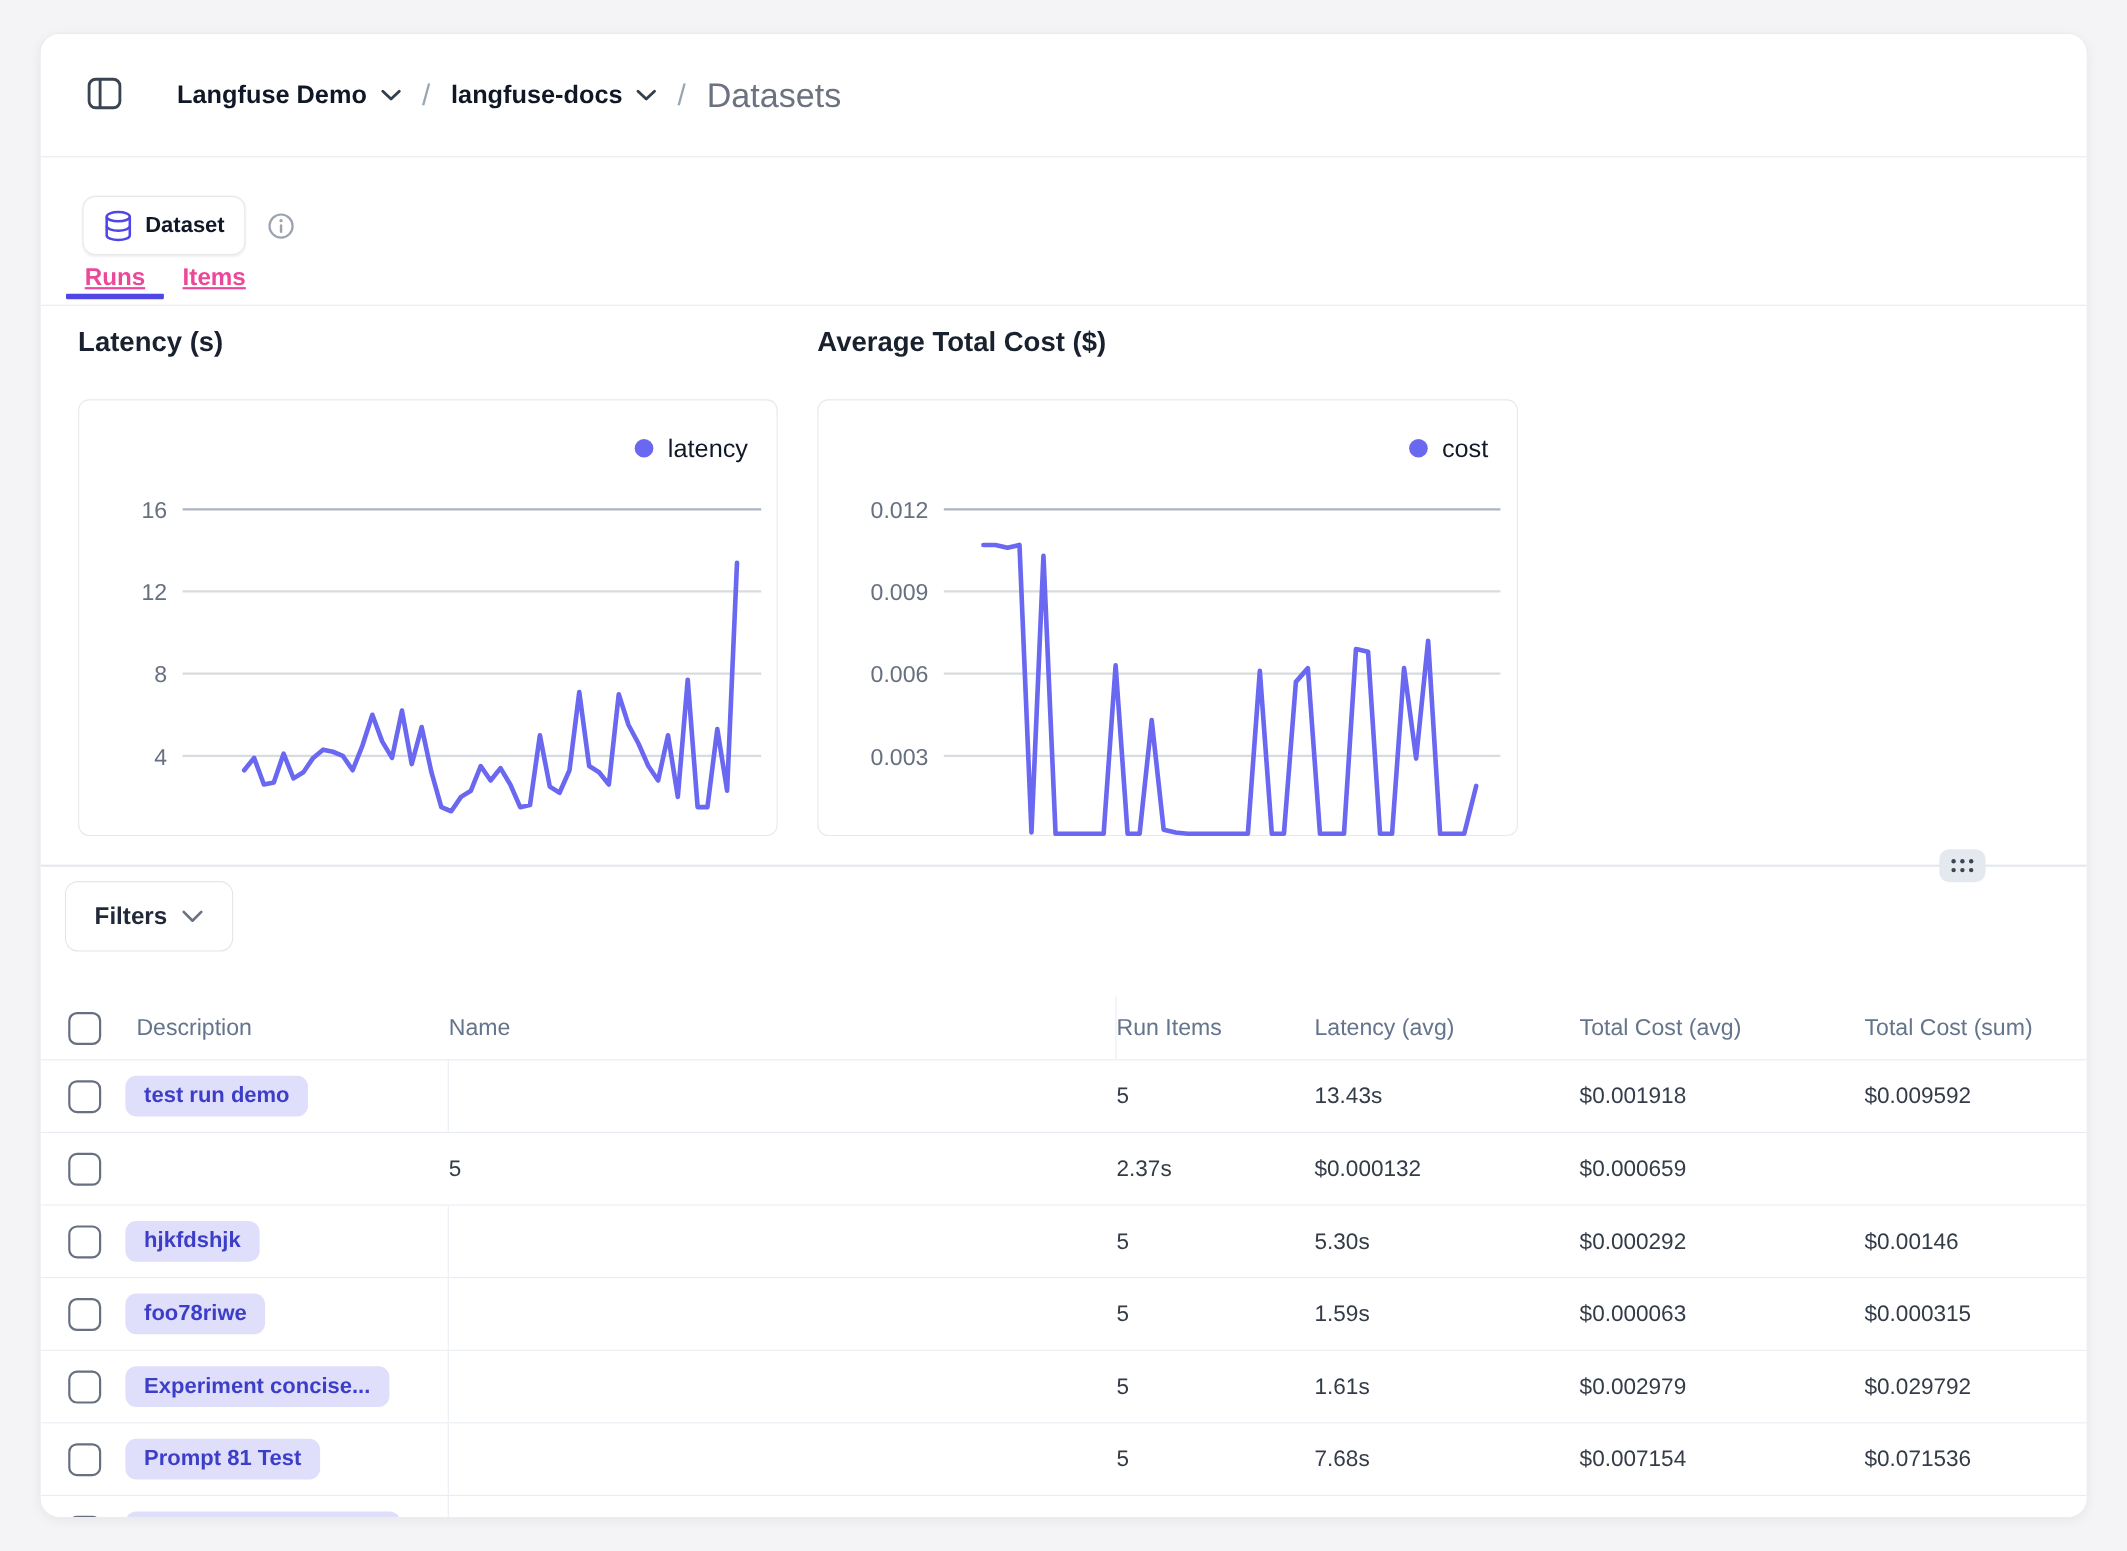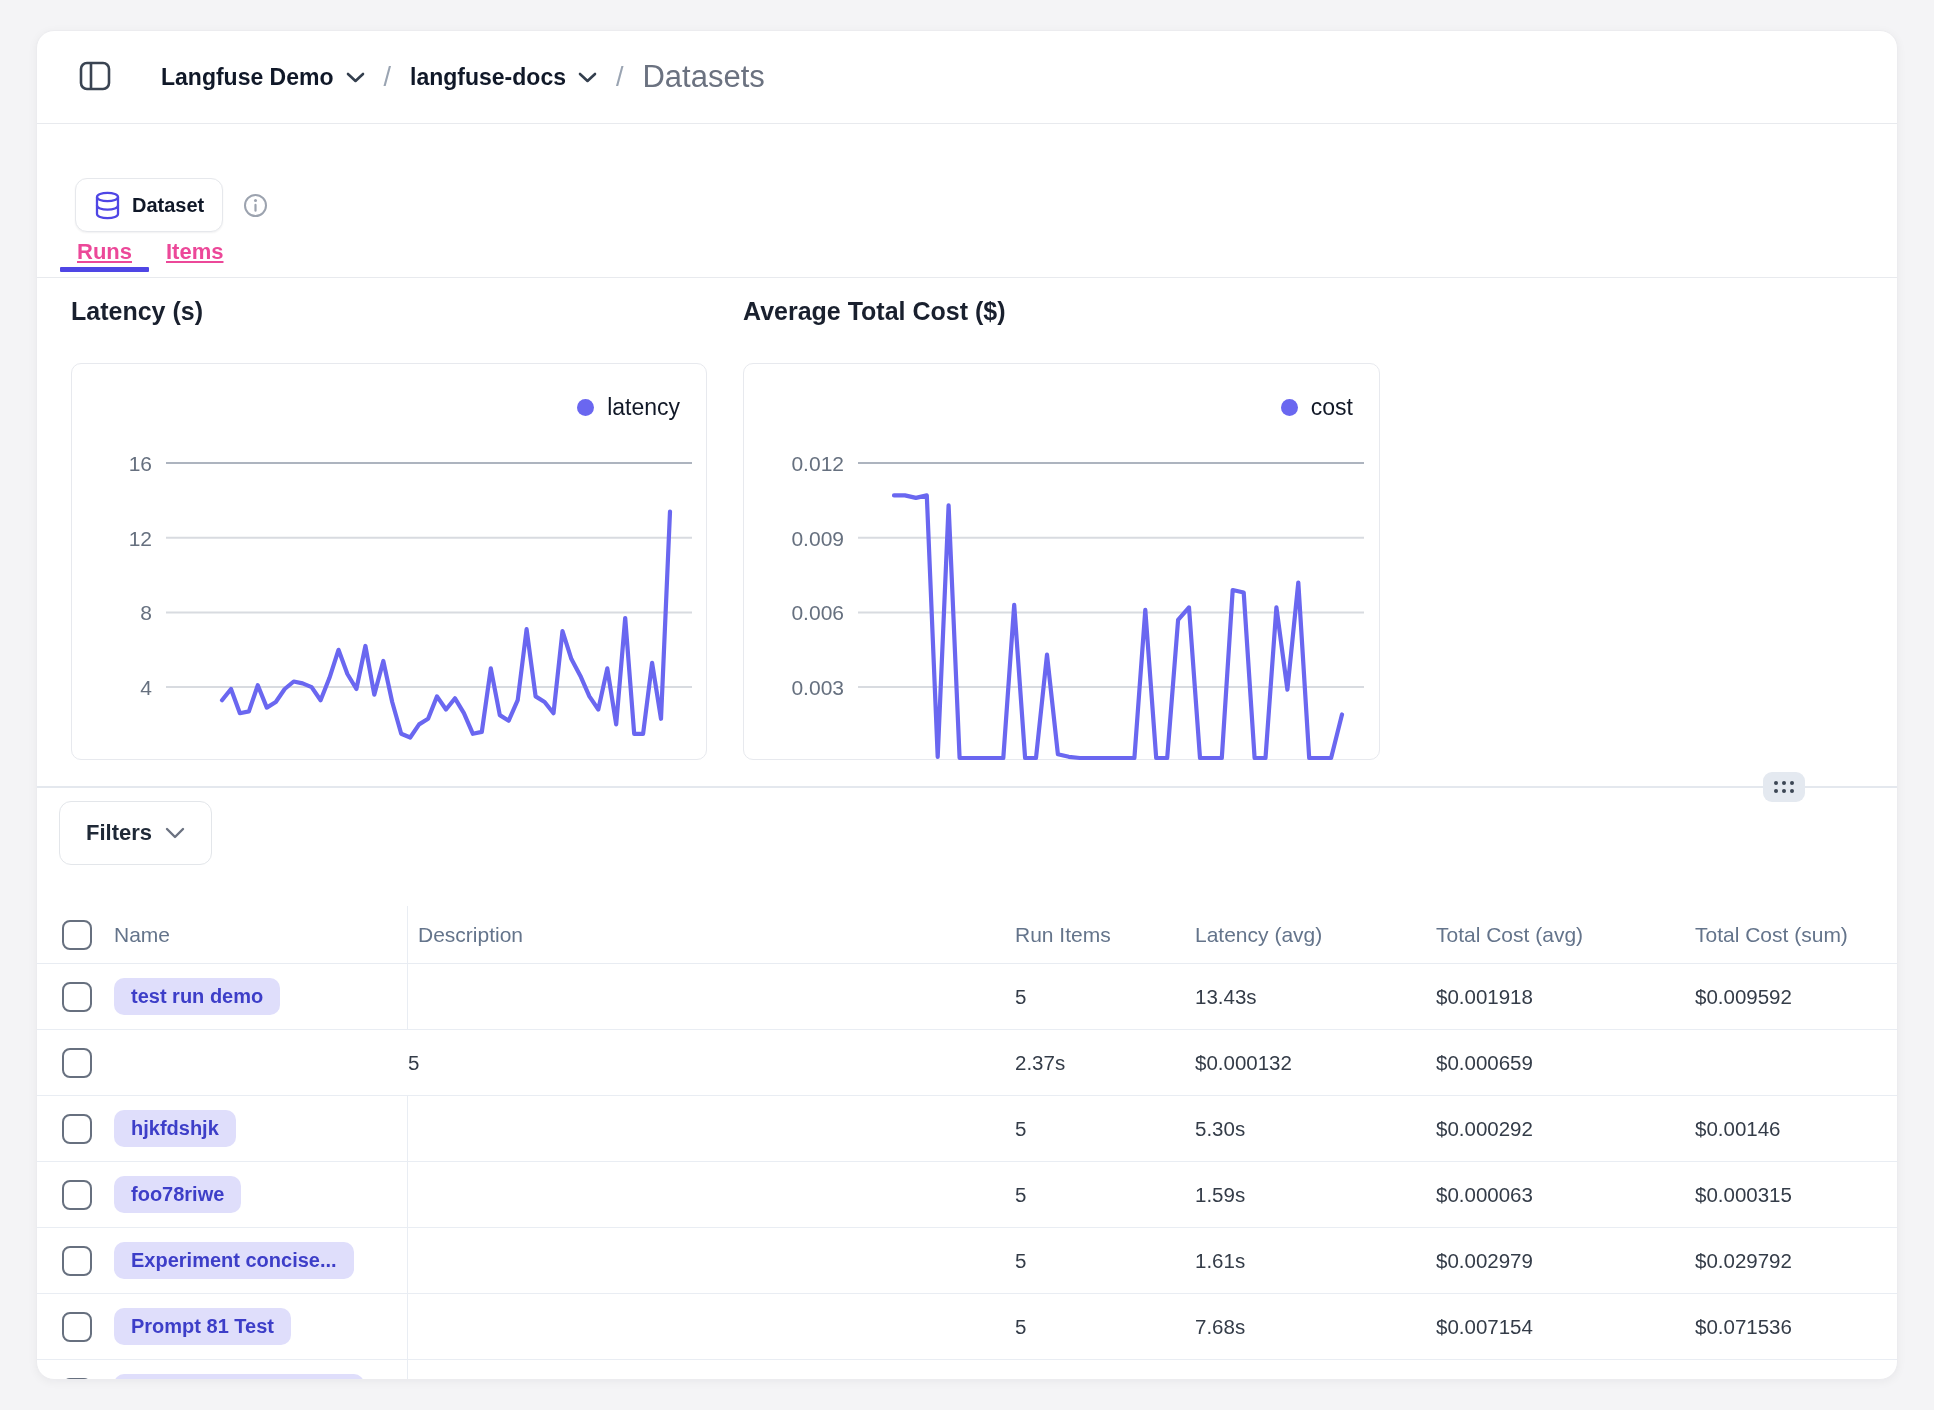--- a/index.html
+++ b/index.html
@@ -15,21 +15,21 @@
     position:absolute; left:36px; top:30px;
     width:1862px; height:1350px;
     background:#ffffff;
     border:1px solid #ececef;
     border-radius:18px;
     box-shadow:0 2px 10px rgba(16,24,40,.05);
     overflow:hidden;
   }
   
   .topbar {
-    position:absolute; left:0; top:0; right:0; height:93px;
+    position:absolute; left:0; top:0; right:0; height:112px;
     border-bottom:1px solid #e8eaee;
     display:flex; align-items:center;
     padding-left:38px;
   }
   .sidebar-toggle { width:40px; height:40px; border:none; background:transparent; cursor:pointer; display:flex; align-items:center; justify-content:center; }
   .crumbs { display:flex; align-items:center; gap:19px; margin-left:46px; }
   .crumb-btn { display:flex; align-items:center; gap:12px; background:transparent; border:none; font:600 23px "Liberation Sans","DejaVu Sans",sans-serif; color:#101828; cursor:pointer; }
   .crumb-sep { color:#9aa4b2; font-size:27px; font-weight:300; }
   .crumb-page { font-size:31px; color:#6b7280; }
   
@@ -209,22 +209,22 @@
     <svg width="20" height="12" viewBox="0 0 20 12" fill="none">
         <path d="M2 2l8 8 8-8" stroke="#6b7280" stroke-width="2.4" stroke-linecap="round" stroke-linejoin="round"></path>
       </svg>
   </button>
 
   <div class="runs-table">
     <div class="trow thead">
       <div class="cell-check">
           <span class="checkbox"></span>
         </div>
+      <div class="hcell cell-desc">Description</div>
       <div class="hcell cell-name">Name</div>
-      <div class="hcell cell-desc">Description</div>
       <div class="hcell">Run Items</div>
       <div class="hcell">Latency (avg)</div>
       <div class="hcell">Total Cost (avg)</div>
       <div class="hcell">Total Cost (sum)</div>
     </div>
     <div class="tbody">
   <div class="trow">
     <div class="cell-check">
             <span class="checkbox"></span>
           </div>

